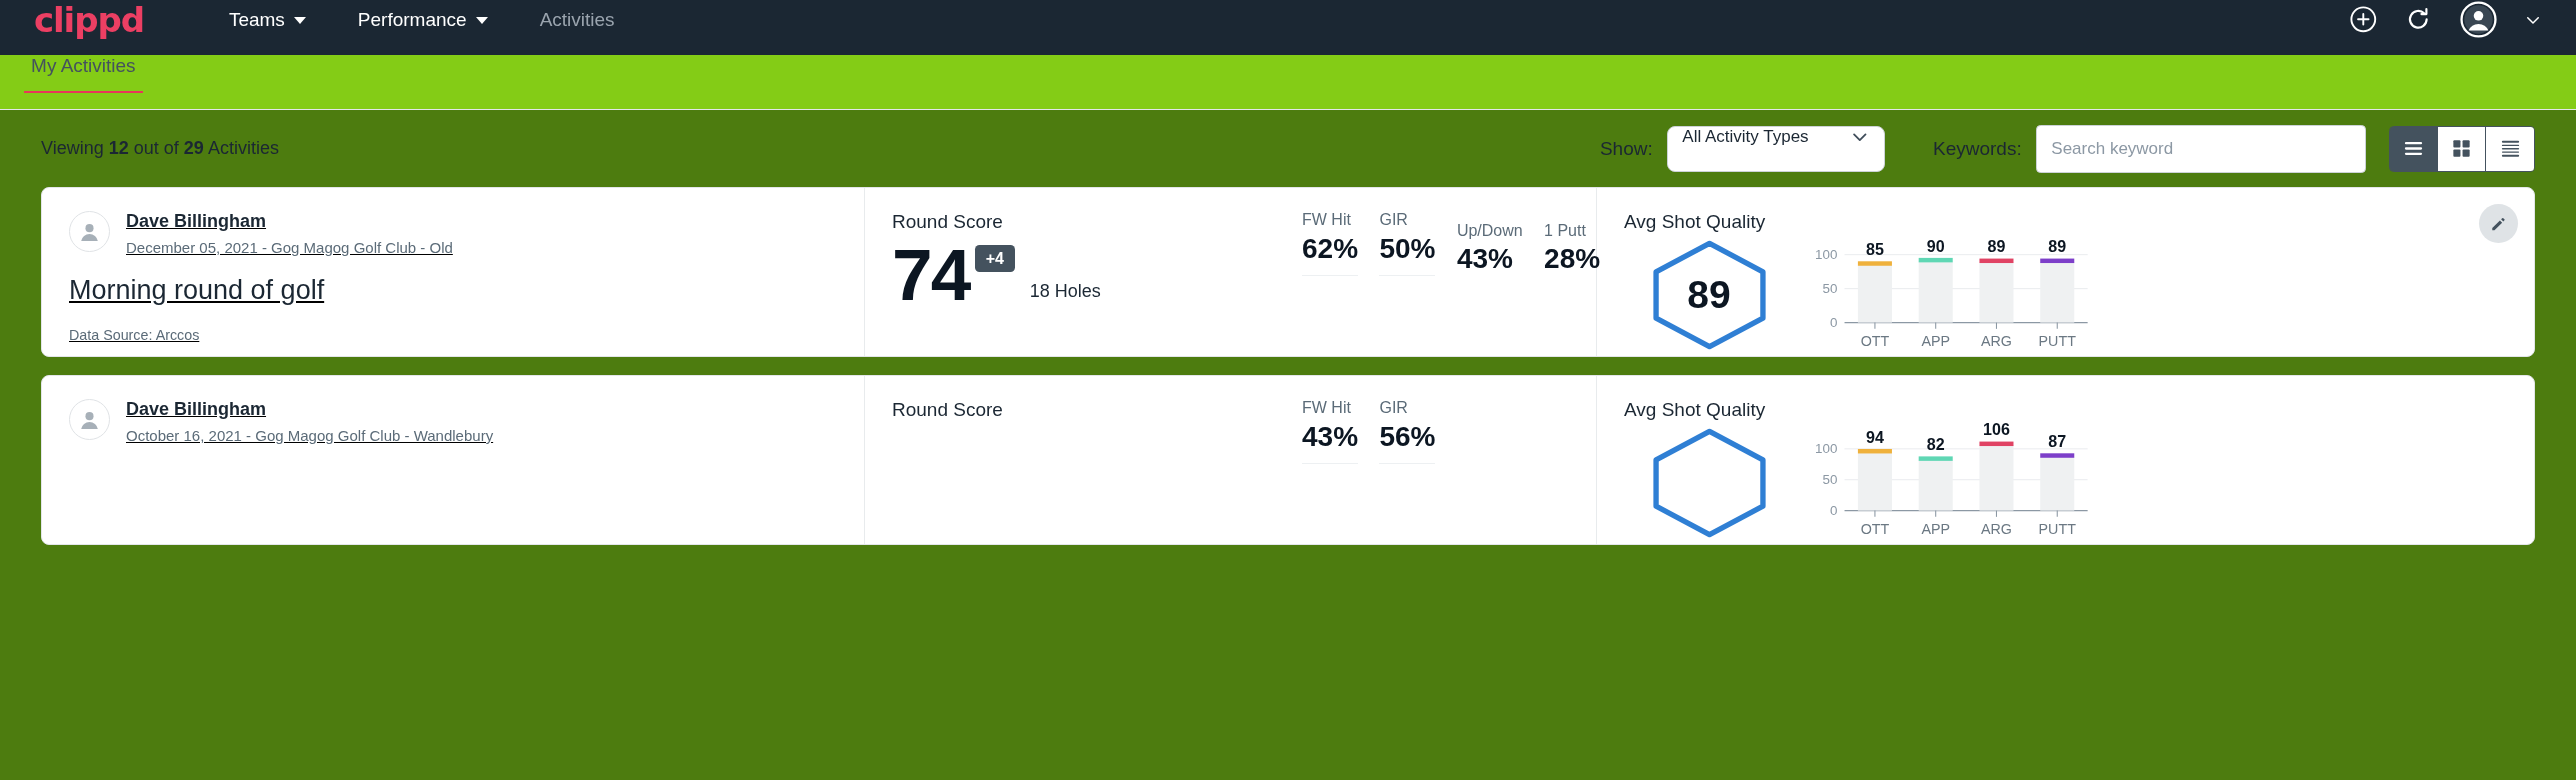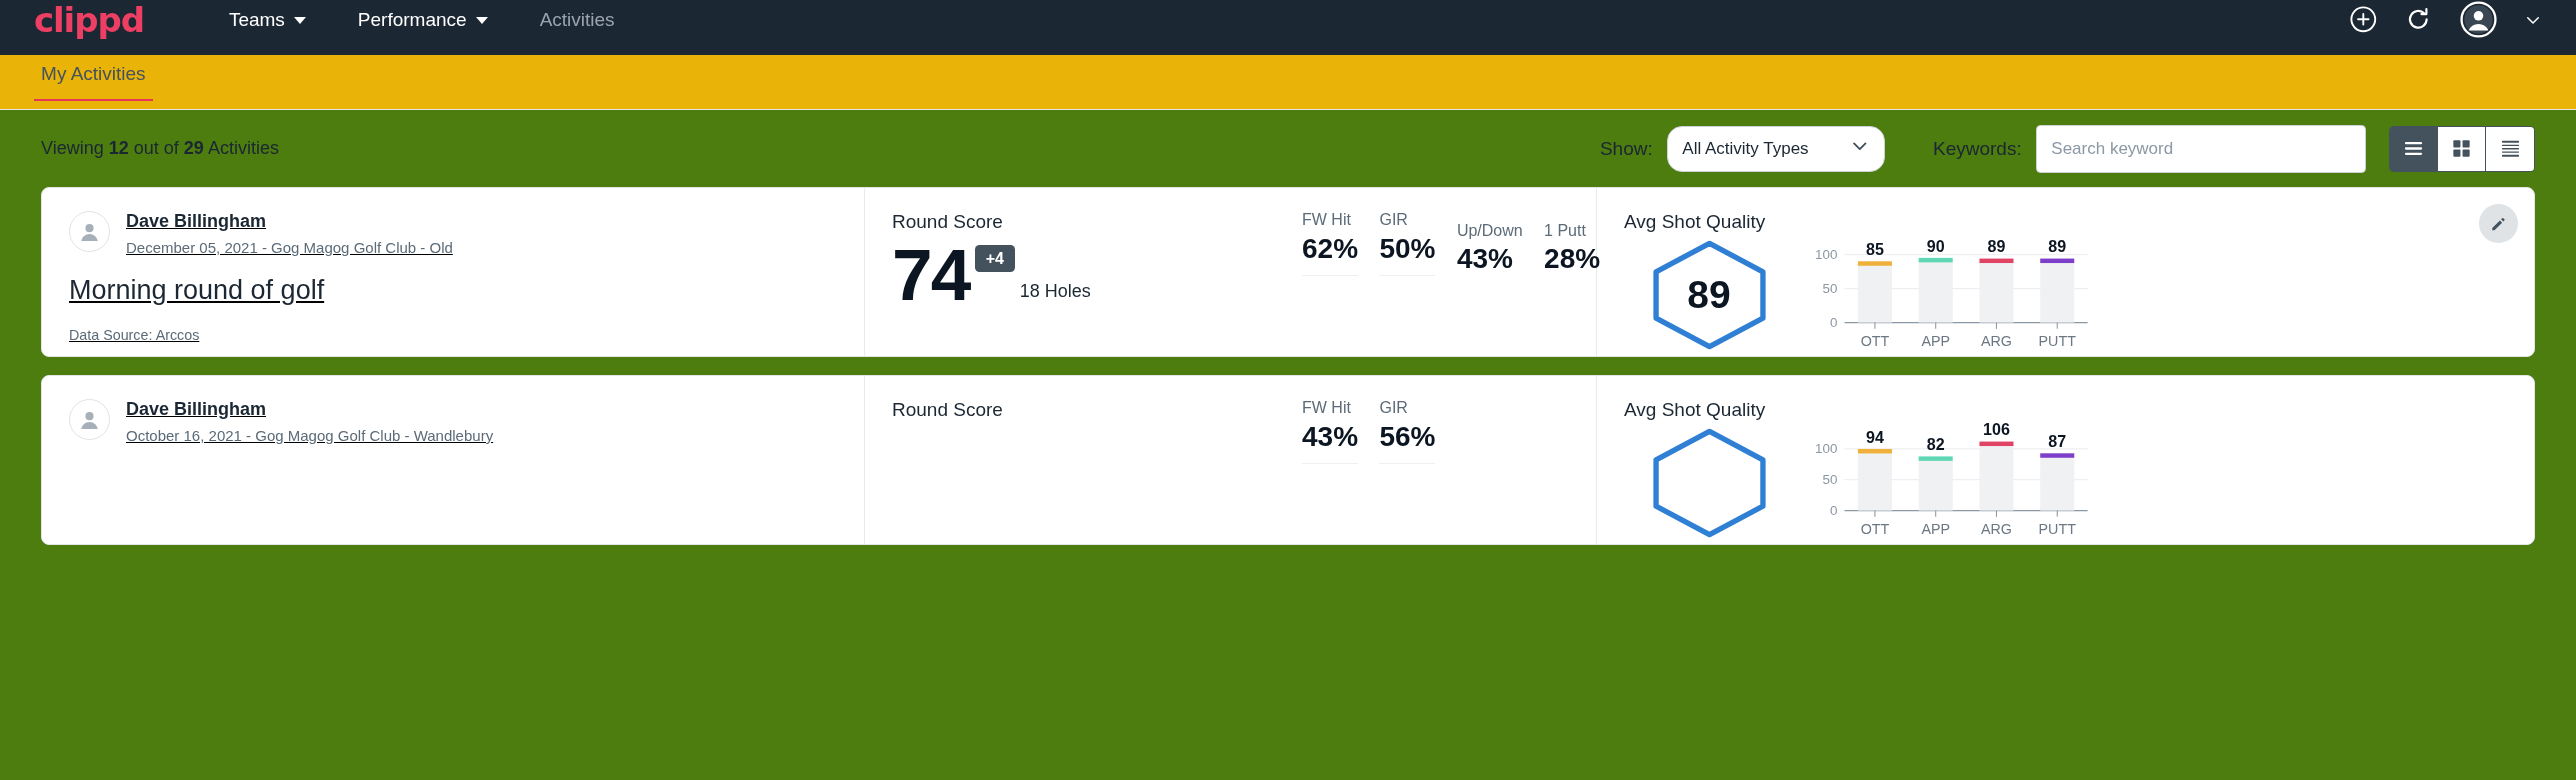--- a/index.html
+++ b/index.html
@@ -49,25 +49,25 @@
   }
   .nav-right {
     margin-left: auto;
     display: flex; align-items: center; gap: 27px;
   }
   .icon-btn { cursor: pointer; display: flex; align-items: center; }
 
   
   .tabstrip {
     height: 55px;
-    background: #eab308;
+    background: #84cc16;
     border-bottom: 0.9px solid #e3e6e9;
     display: flex;
-    align-items: center;
-    padding: 0 34px;
+    align-items: flex-start;
+    padding: 0 24px;
   }
   .tab {
     font-size: 19px;
     color: #44525e;
     padding: 0 7.1px 14.3px 7.1px;
     border-bottom: 2.7px solid #e8365a;
     cursor: pointer;
   }
 
   
@@ -87,22 +87,22 @@
   .viewing b { font-weight: 700; }
   .filter-right {
     margin-left: auto;
     display: flex; align-items: center; gap: 0;
   }
   .lbl { font-size: 19px; color: #1b2733; margin-right: 14.3px; }
   .select {
     width: 218px; height: 46px;
     background: #ffffff;
     border: 0.9px solid #ccd2d8;
-    border-radius: 15px;
-    display: flex; align-items: center;
+    border-radius: 8px;
+    display: flex; align-items: flex-start;
     padding: 0 14.3px;
     font-size: 17px; color: #1b2733;
     cursor: pointer;
     margin-right: 48px;
   }
   .select .sel-chev { margin-left: auto; color: #3f4d5a; }
   .search {
     width: 330px; height: 48px;
     background: #ffffff;
     border: 0.9px solid #ccd2d8;
@@ -173,21 +173,21 @@
   }
   .badge {
     background: #44525e; color: #fff;
     font-size: 16px; font-weight: 700;
     border-radius: 4.5px;
     padding: 4.5px 10.7px;
     align-self: flex-start;
     margin-left: 5.4px;
     margin-top: 5.4px;
   }
-  .holes { font-size: 18px; color: #1b2733; margin-left: 5px; margin-bottom: 7.1px; }
+  .holes { font-size: 18px; color: #1b2733; margin-left: 15px; margin-bottom: 7.1px; }
 
   .col-stats {
     width: 295px;
     padding: 23px 0 0 0;
     display: grid;
     grid-template-columns: 1fr 1fr 1fr 1fr;
     grid-template-rows: auto auto;
     column-gap: 21.4px;
     align-content: start;
     border-right: 0.9px solid #e8ebed;

